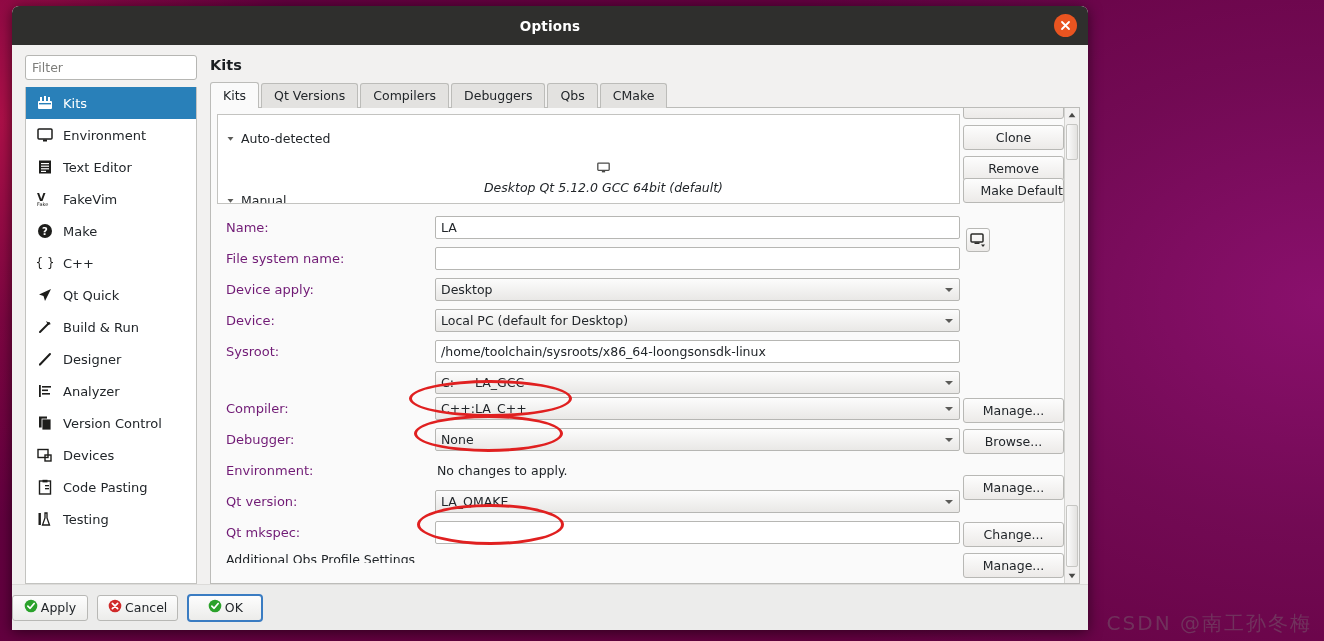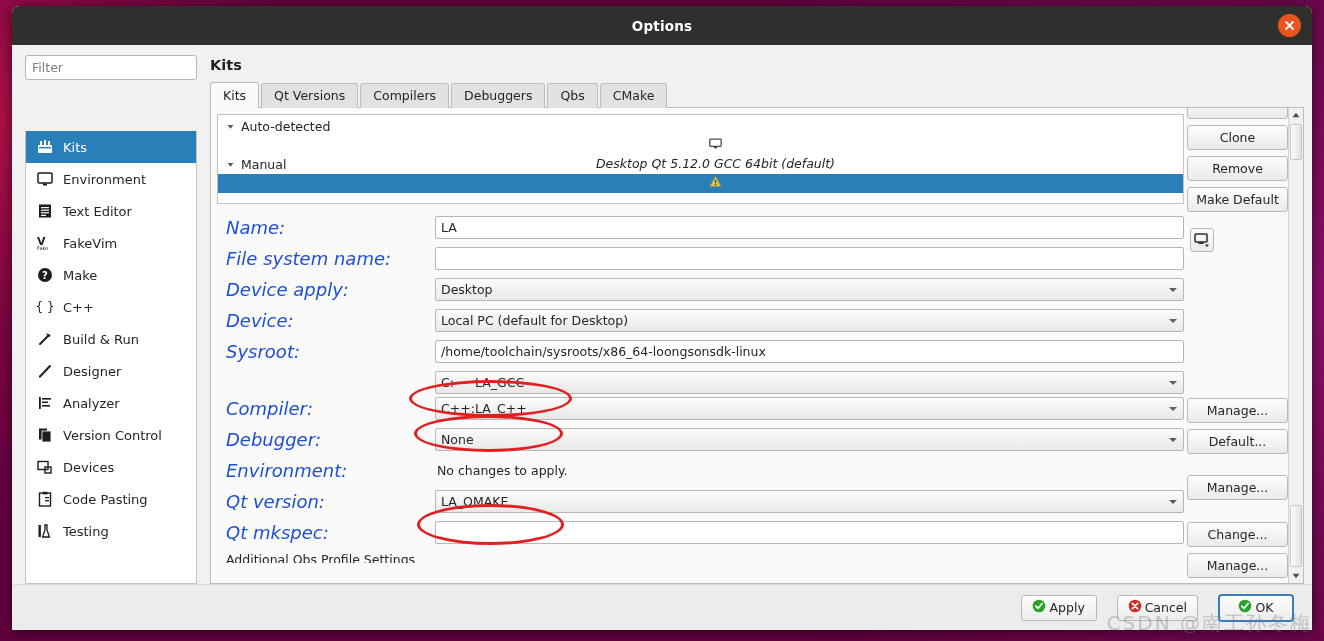--- a/index.html
+++ b/index.html
@@ -15,21 +15,21 @@
       radial-gradient(ellipse 700px 500px at 1324px 300px, #5b1050 0%, #3a0a32 45%, #240019 100%),
       radial-gradient(ellipse 300px 400px at 0px 120px, #8e1020 0%, #4a0618 50%, #240014 100%);
     background-blend-mode: screen;
     position: relative;
   }
 
   
   #dialog {
     position: absolute;
     left: 12px; top: 6px;
-    width: 1300px; height: 624px;
+    width: 1076px; height: 624px;
     background: #f2f1f0;
     border-radius: 7px 7px 0 0;
     box-shadow: 0 2px 14px rgba(0,0,0,.55);
     overflow: hidden;
     display: flex;
     flex-direction: column;
   }
   #titlebar {
     height: 39px;
     background: #2f2f2d;
@@ -68,21 +68,20 @@
     min-height: 0;
   }
 
   
   #leftcol {
     width: 185px;
     flex: 0 0 185px;
     padding: 0 0 0 13px;
     display: flex;
     flex-direction: column;
-    gap: 44px;
   }
   #filter-input {
     height: 25px;
     border: 1px solid #b6b6b3;
     border-radius: 3px;
     background: #ffffff;
     font-size: 12.5px;
     padding: 0 6px;
     color: #2e3436;
     font-family: inherit;
@@ -198,20 +197,21 @@
   .tree-row {
     display: flex;
     align-items: center;
     height: 19px;
     font-size: 12.5px;
     color: #22262a;
     padding-left: 6px;
     gap: 5px;
     cursor: pointer;
     white-space: nowrap;
+    margin-top: 12px;
   }
   .tree-row.child { padding-left: 30px; flex-direction: column; }
   .tree-row.sel { background: #2980b9; color: #ffffff; }
   .tree-row.italic { font-style: italic; }
   .tw { width: 12px; flex: 0 0 12px; display:flex; align-items:center; justify-content:center; }
   .tree-ico { width: 15px; flex: 0 0 15px; display:flex; align-items:center; justify-content:center; }
 
   
   #form {
     margin-top: 12px;
@@ -222,25 +222,24 @@
   .frow {
     display: flex;
     align-items: center;
     height: 23px;
     margin-bottom: 8px;
   }
   .frow.tight { margin-bottom: 3px; }
   .flabel {
     width: 218px;
     flex: 0 0 218px;
-    font-size: 18px;
-    color: #1d4ed8;
+    font-size: 13px;
+    color: #701a75;
     padding-left: 9px;
     white-space: nowrap;
-    font-style: italic;
   }
   .fctrl { flex: 1 1 auto; min-width: 0; display: flex; align-items: center; }
 
   .tinput {
     width: 100%;
     height: 23px;
     border: 1px solid #b6b6b3;
     border-radius: 2px;
     background: #ffffff;
     font-size: 12.5px;
@@ -357,23 +356,22 @@
   }
 
   
   #footer {
     flex: 0 0 46px;
     height: 46px;
     background: #ececeb;
     border-top: 1px solid #dcdbd9;
     display: flex;
     align-items: center;
-    justify-content: flex-end;
     padding: 0 18px 0 0;
-    gap: 20px;
+    gap: 9px;
   }
   .footbtn {
     height: 26px;
     min-width: 76px;
     border: 1px solid #b8b8b5;
     border-radius: 3px;
     background: linear-gradient(#fdfdfd, #ececea);
     font-size: 12.5px;
     color: #22262a;
     font-family: inherit;
@@ -492,20 +490,28 @@
 
         <div class="cat-item">
           <span class="ico">
             <svg width="16" height="16" viewBox="0 0 16 16">
                 <text x="8" y="12" font-size="12" fill="#1d1d1b" text-anchor="middle" font-family="DejaVu Sans">{ }</text>
               </svg>
           </span>
           <span>C++</span>
         </div>
 
+        <div class="cat-item">
+          <span class="ico">
+            <svg width="16" height="16" viewBox="0 0 16 16">
+                <path d="M14 2 L2 7.5 L6.5 9 L8 14 Z" fill="#1d1d1b"></path>
+              </svg>
+          </span>
+          <span>Qt Quick</span>
+        </div>
 
         <div class="cat-item">
           <span class="ico">
             <svg width="16" height="16" viewBox="0 0 16 16">
                 <path d="M3 13 L12 4" stroke="#1d1d1b" stroke-width="2" stroke-linecap="round"></path>
                 <path d="M9 2 L14 5 L11 6 Z" fill="#1d1d1b"></path>
               </svg>
           </span>
           <span>Build &amp; Run</span>
         </div>
@@ -734,32 +740,32 @@
 
               <div class="cutoff-label">Additional Qbs Profile Settings</div>
 
             </div>
           </div>
 
           <div id="btnrail">
             <button class="railbtn wide" style="top:-14px;"></button>
             <button class="railbtn wide" style="top:17px;">Clone</button>
             <button class="railbtn wide" style="top:48px;">Remove</button>
-            <button class="railbtn wide" style="top:79px;">Make Default</button>
+            <button class="railbtn wide" style="top:70px;text-align:right;">Make Default</button>
 
             <button class="icon-btn" style="top:120px;">
               <svg width="16" height="16" viewBox="0 0 16 16">
                   <rect x="1" y="2" width="12" height="8" rx="1" fill="none" stroke="#2b2b29" stroke-width="1.5"></rect>
                   <rect x="4.5" y="10.4" width="5" height="1.6" fill="#2b2b29"></rect>
                   <path d="M11 12.5 L15 12.5 L13 15 Z" fill="#2b2b29"></path>
                 </svg>
             </button>
 
             <button class="railbtn wide" style="top:290px;">Manage...</button>
-            <button class="railbtn wide" style="top:321px;">Default...</button>
+            <button class="railbtn wide" style="top:321px;">Browse...</button>
             <button class="railbtn wide" style="top:367px;">Manage...</button>
             <button class="railbtn wide" style="top:414px;">Change...</button>
             <button class="railbtn wide" style="top:445px;">Manage...</button>
 
           </div>
 
           <div id="vscroll">
             <div class="sb-arrow up">
               <svg width="8" height="6" viewBox="0 0 8 6">
                   <path d="M4 0.8 L7.4 5.2 L0.6 5.2 Z" fill="#4a4a48"></path>

